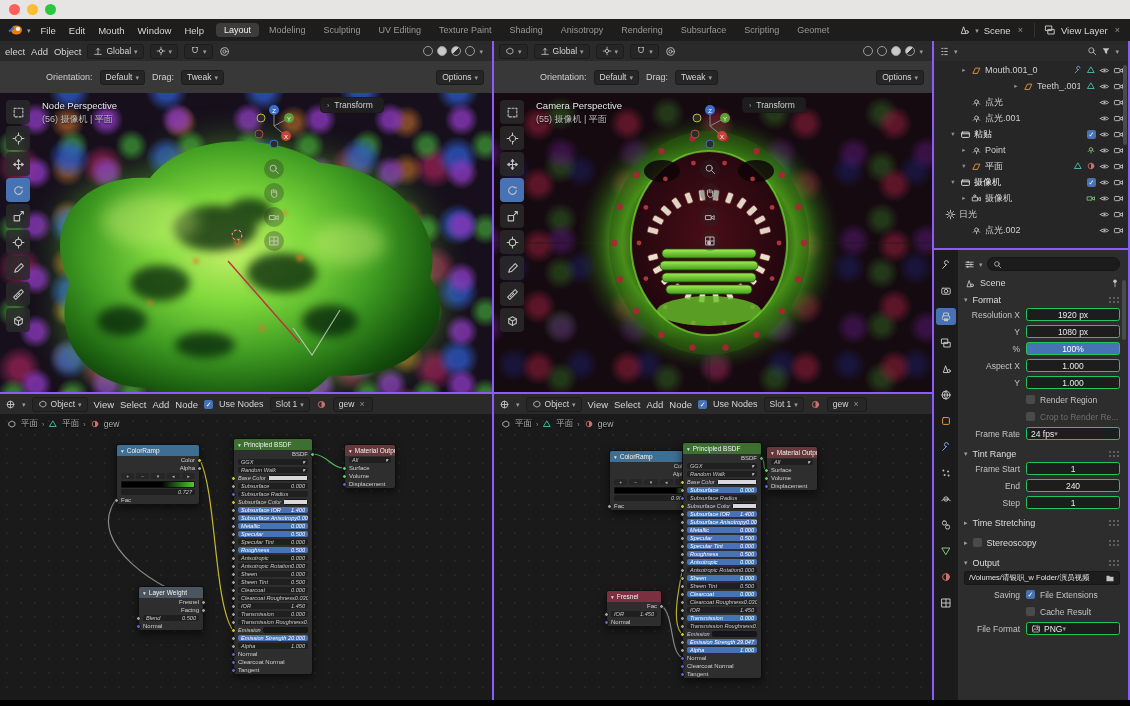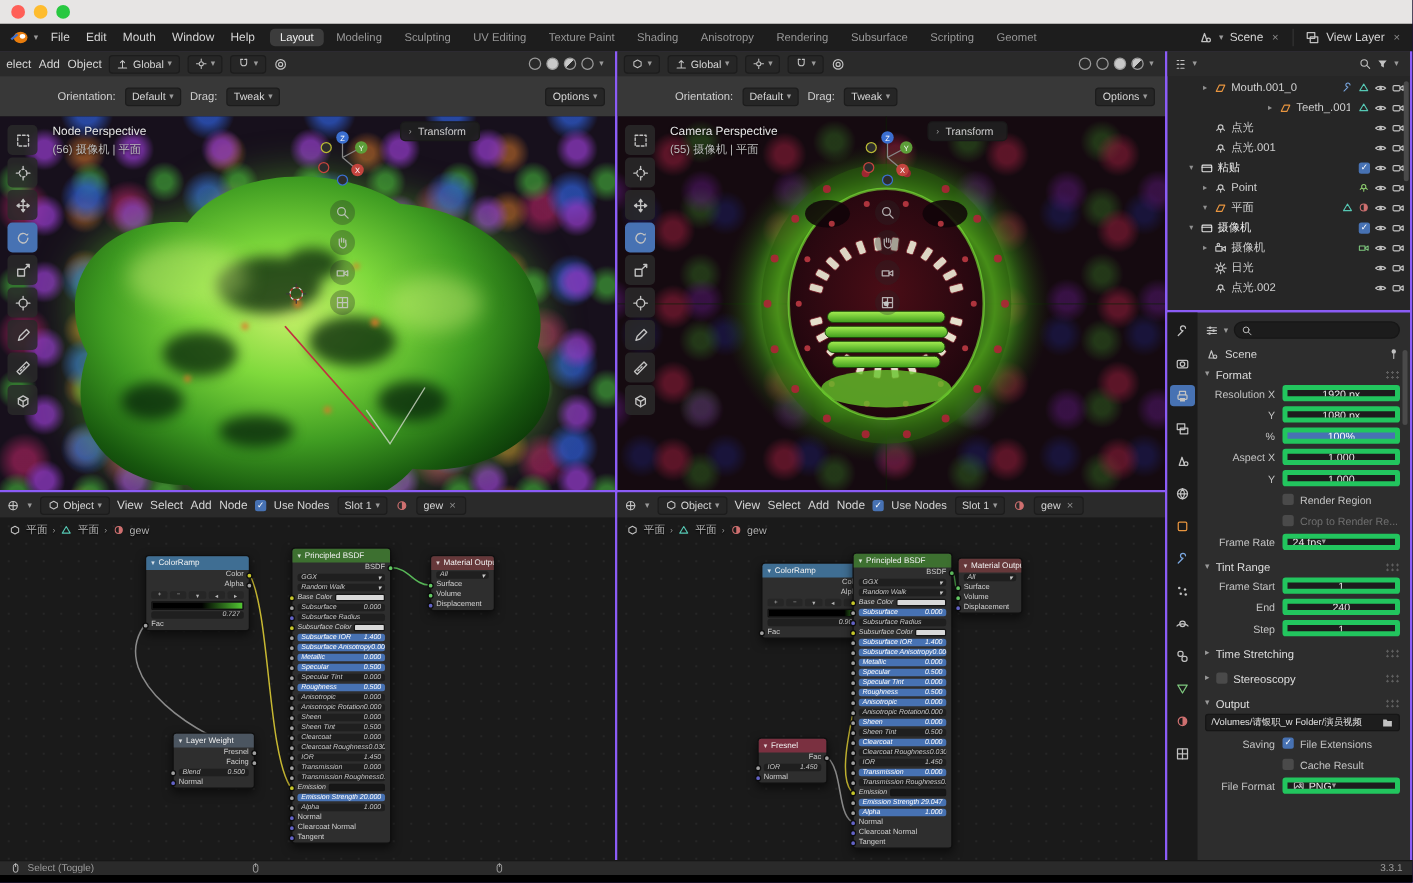--- a/index.html
+++ b/index.html
@@ -102,21 +102,21 @@
 .pnav.active{background:#4772b3}
 .props-body{flex:1;padding:4px 8px 0 6px;display:flex;flex-direction:column;min-width:0}
 .prow-search{display:flex;align-items:center;gap:4px;height:20px}
 .search-pill{flex:1;height:14px;background:#1c1c1c;border:1px solid #161616;border-radius:8px;display:flex;align-items:center;padding:0 5px;gap:3px}
 .prow-crumb{display:flex;align-items:center;gap:5px;height:18px;font-size:9px;color:#d8d8d8}
 .panel{margin-bottom:5px}
 .panel-h{height:15px;display:flex;align-items:center;gap:5px;font-size:9px;color:#dedede;position:relative}
 .panel-h .grip{margin-left:auto;width:12px;height:7px;background-image:radial-gradient(#6a6a6a 1px,transparent 1px);background-size:4px 4px;opacity:.8}
 .prow{display:flex;align-items:center;height:15px;margin-bottom:2px}
 .prow .plab{width:62px;text-align:right;padding-right:6px;font-size:8.5px;color:#c3c3c3;flex:0 0 auto;white-space:nowrap}
-.pfield{flex:1;height:13px;background:#1d1d1d;border:4px solid #22c55e;border-radius:2.5px;display:flex;align-items:center;justify-content:center;font-size:8.5px;color:#e8e8e8;position:relative;white-space:nowrap;overflow:hidden}
+.pfield{flex:1;height:13px;background:#1d1d1d;border:1px solid #22c55e;border-radius:2.5px;display:flex;align-items:center;justify-content:center;font-size:8.5px;color:#e8e8e8;position:relative;white-space:nowrap;overflow:hidden}
 .pfield.slider{background:#4772b3;color:#fff}
 .pfield.dd{justify-content:flex-start;padding:0 4px}
 .pcheck{display:flex;align-items:center;gap:5px;font-size:8.5px;color:#c3c3c3}
 .pcheck.dis{color:#6f6f6f}
 .pathfield{flex:1;height:14px;background:#1d1d1d;border:1px solid #161616;border-radius:2.5px;display:flex;align-items:center;padding:0 4px;gap:3px;font-size:7.5px;color:#e2e2e2;white-space:nowrap;overflow:hidden}
 
 .statusbar{height:12px;background:#2a2a2a;border-top:1px solid #171717;display:flex;align-items:center;padding:0 8px;gap:5px;font-size:8px;color:#9c9c9c;position:relative;flex:0 0 auto}
 .black-strip{height:6px;background:#000;flex:0 0 auto}
 .mid-ic{position:absolute;top:1px;opacity:.8}
 </style>
@@ -1594,21 +1594,21 @@
                   <circle cx="6" cy="6" r="1.2" class="f"></circle>
                 </svg>
               </span>
               <span>
                 <svg class="ic" width="11" height="11" viewBox="0 0 12 12">
                   <rect x="1.6" y="3.8" width="6" height="4.6" rx="1"></rect>
                   <path d="M7.8 5.6l2.6-1.6v4L7.8 6.4"></path>
                 </svg>
               </span>
             </div>
-            <div class="orow" style="padding-left: 26px;">
+            <div class="orow" style="">
               <span class="ar"></span>
               <span>
                 <svg class="ic" width="11" height="11" viewBox="0 0 12 12">
                   <circle cx="6" cy="6" r="2"></circle>
                   <path d="M6 1.2v1.6M6 9.2v1.6M1.2 6h1.6M9.2 6h1.6M2.6 2.6l1.1 1.1M8.3 8.3l1.1 1.1M9.4 2.6L8.3 3.7M3.7 8.3L2.6 9.4"></path>
                 </svg>
               </span>
               <span class="nm">日光</span>
               <span class="sp"></span>
               <span>
@@ -1899,36 +1899,14 @@
                   </span>
                 </div>
               </div>
             </div>
         </div>
         <div class="scroll" style="top:30px;right:2px;height:60px"></div>
       </div>
     </div>
   </div>
 
-  <div class="statusbar">
-    <span id="ic-mouse">
-        <svg class="ic" width="9" height="9" viewBox="0 0 12 12">
-          <rect x="3.6" y="1.6" width="4.8" height="8.8" rx="2.4"></rect>
-          <path d="M6 1.6v2.8"></path>
-        </svg>
-      </span>
-    <span>Select (Toggle)</span>
-    <span class="mid-ic" style="left:200px" id="ic-mouse2">
-        <svg class="ic" width="9" height="9" viewBox="0 0 12 12">
-          <rect x="3.6" y="1.6" width="4.8" height="8.8" rx="2.4"></rect>
-          <path d="M6 1.6v2.8"></path>
-        </svg>
-      </span>
-    <span class="mid-ic" style="left:395px" id="ic-mouse3">
-        <svg class="ic" width="9" height="9" viewBox="0 0 12 12">
-          <rect x="3.6" y="1.6" width="4.8" height="8.8" rx="2.4"></rect>
-          <path d="M6 1.6v2.8"></path>
-        </svg>
-      </span>
-    <span style="margin-left:auto">3.3.1</span>
-  </div>
   <div class="black-strip"></div>
 </div>
 
 </body></html>

